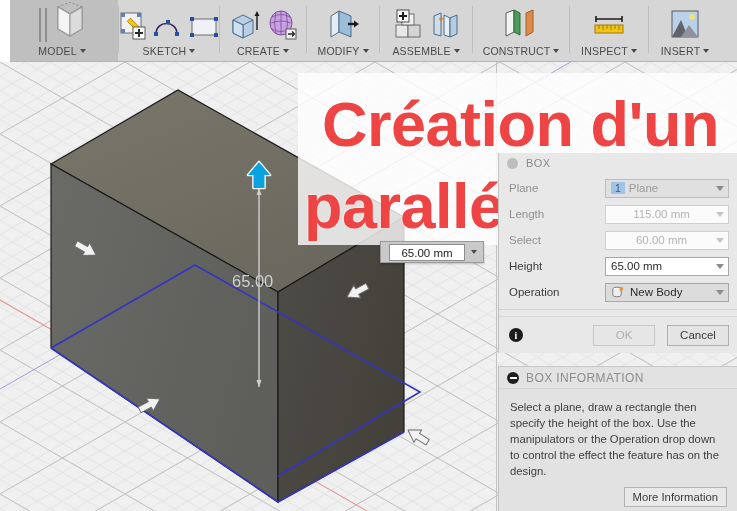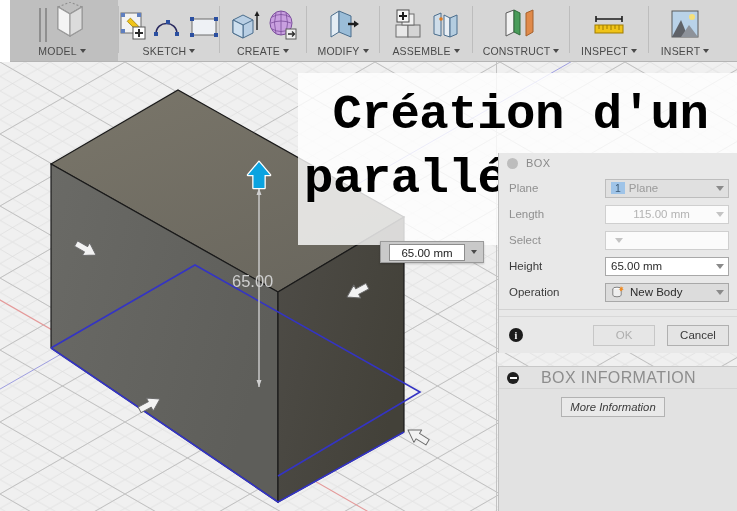--- a/index.html
+++ b/index.html
@@ -92,24 +92,24 @@
     left: 298px; top: 73px;
     width: 439px; height: 172px;
     background: rgba(255,255,255,0.80);
     pointer-events: none;
   }
   .title-text {
     position: absolute;
     left: 304px; top: 84px;
     width: 433px;
     text-align: center;
-    color: #000000;
-    font-family: Liberation Mono, monospace;
+    color: #ef4444;
+    font-family: Liberation Sans, sans-serif;
     font-weight: bold;
-    font-size: 49px;
+    font-size: 63px;
     line-height: 1.30;
     letter-spacing: -0.5px;
     text-shadow: 0 0 2px rgba(255,255,255,.9);
     pointer-events: none;
   }
 
   
   .inline-dim {
     position: absolute;
     left: 380px; top: 241px;
@@ -247,45 +247,44 @@
     position: absolute;
     left: 498px; top: 366px;
     width: 239px; height: 145px;
     background: #e2e2e2;
     border-left: 1px solid #c0c0c0;
     border-top: 1px solid #c8c8c8;
     box-sizing: border-box;
   }
   .info-head {
     height: 21px;
-    display: flex; align-items: center; gap: 22px;
+    display: flex; align-items: center; gap: 7px;
     padding: 0 8px 0 8px;
     color: #8d8d8d;
-    font-size: 16px;
+    font-size: 12px;
     letter-spacing: .4px;
     border-bottom: 1px solid #d4d4d4;
   }
   .collapse-dot {
     width: 12px; height: 12px; border-radius: 50%;
     background: #1f1f1f;
     display: flex; align-items: center; justify-content: center;
   }
   .collapse-dot i {
     display: block; width: 7px; height: 2px; background: #fff;
   }
   .info-body {
     padding: 10px 11px 0 11px;
     font-size: 11.3px;
     color: #3d3d3d;
     line-height: 1.42;
   }
   .info-btn-wrap {
-    display: flex; justify-content: center;
+    display: flex; justify-content: flex-end;
     padding: 8px 10px 0 0;
-    font-style: italic;
   }
   .more-btn {
     border: 1px solid #b2b2b2;
     background: #e9e9e9;
     font-size: 11.3px;
     color: #3a3a3a;
     padding: 3px 8px;
   }
 
   
@@ -623,20 +622,21 @@
         <div class="lbl">Length</div>
         <div class="ctl dim">
           <span class="val">115.00 mm</span>
           <i class="arr"></i>
         </div>
       </div>
 
       <div class="row dim">
         <div class="lbl">Select</div>
         <div class="ctl dim">
+          <span class="val">60.00 mm</span>
           <i class="arr"></i>
         </div>
       </div>
 
       <div class="row">
         <div class="lbl">Height</div>
         <div class="ctl">
           <span class="val">65.00 mm</span>
           <i class="arr"></i>
         </div>
@@ -669,18 +669,19 @@
     </div>
   </div>
 
   <div class="info-panel">
     <div class="info-head">
       <span class="collapse-dot">
           <i></i>
         </span>
       <span>BOX INFORMATION</span>
     </div>
+    <div class="info-body">Select a plane, draw a rectangle then specify the height of the box. Use the manipulators or the Operation drop down to control the effect the feature has on the design.</div>
     <div class="info-btn-wrap">
       <div class="more-btn">More Information</div>
     </div>
   </div>
 
 </div>
 
 </body></html>

